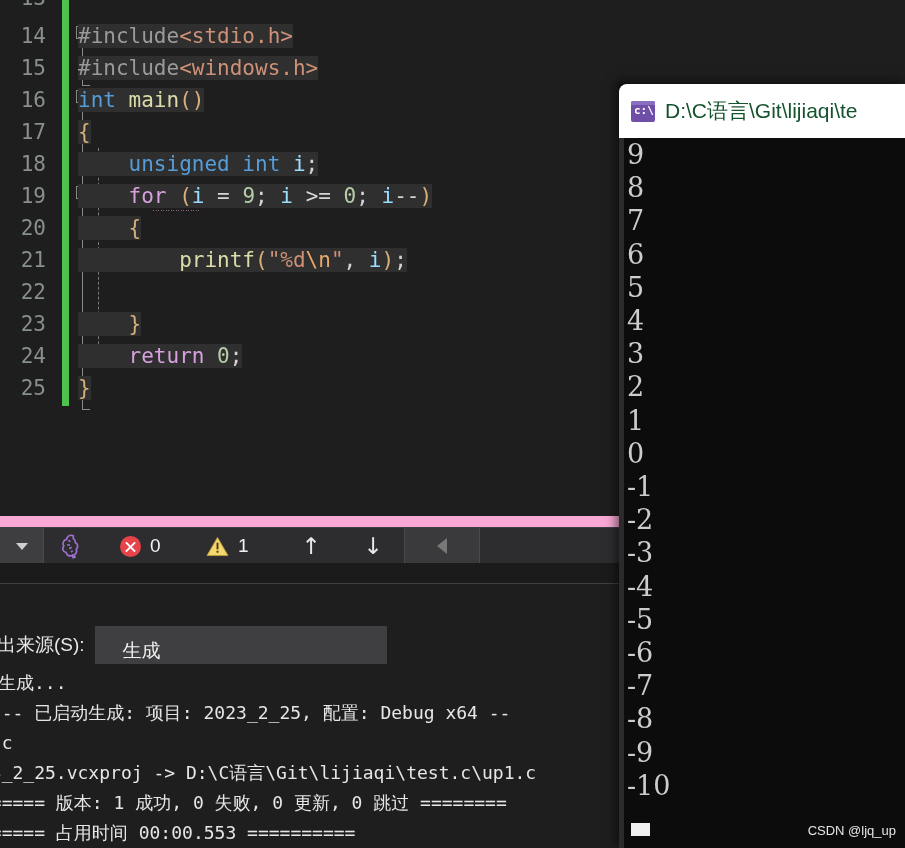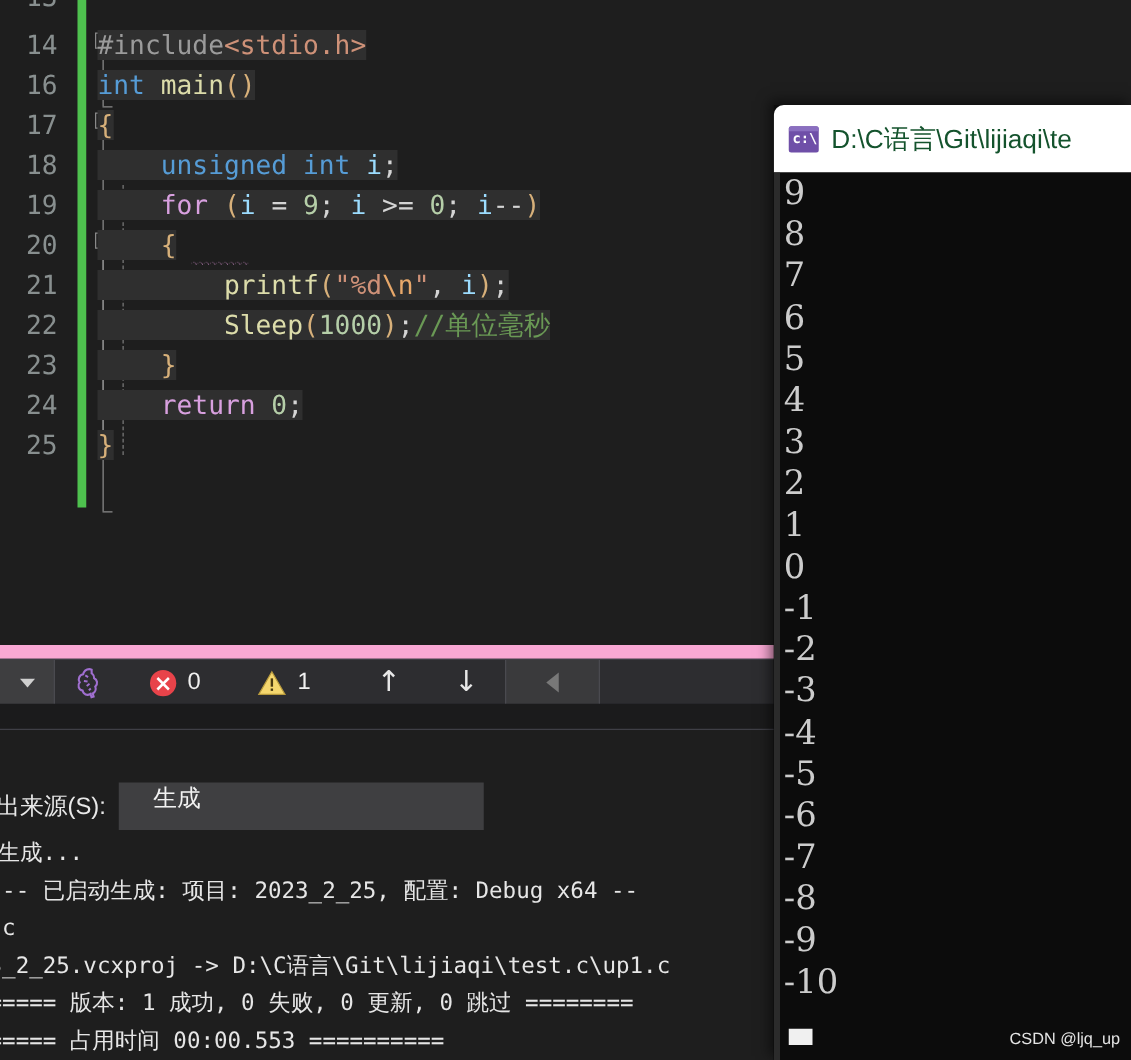--- a/index.html
+++ b/index.html
@@ -235,21 +235,21 @@
     white-space: nowrap;
     margin-left: -22px;
     font-family: "Liberation Sans", sans-serif;
   }
   #out-src-combo {
     margin-left: 10px;
     width: 292px;
     height: 38px;
     background: #3f3f41;
     display: flex;
-    align-items: flex-start;
+    align-items: flex-end;
     padding-left: 28px;
     box-sizing: border-box;
   }
   #out-src-combo span {
     color: #f2f2f2;
     font-size: 19px;
     font-family: "Liberation Sans", sans-serif;
   }
   #out-text {
     position: absolute;
@@ -384,27 +384,28 @@
     <div class="vline" style="top:199px; height:150px;"></div>
     <div class="vline-end" style="left:82px; top:349px; width:8px;"></div>
 
     <div class="guide" style="top:148px; height:216px;"></div>
 
     <div class="squiggle"></div>
 
     <div id="code-lines">
         <div class="code-line" style="height: 20px; line-height: 20px;"><span class="lnum" style="top: -12px;">13</span><span class="codetext"></span></div>
         <div class="code-line"><span class="lnum">14</span><span class="codetext"><span class="hl"><span class="c-pp">#include</span><span class="c-inc">&lt;stdio.h&gt;</span></span></span></div>
+        <div class="code-line"><span class="lnum">15</span><span class="codetext"><span class="hl"><span class="c-pp">#include</span><span class="c-inc">&lt;windows.h&gt;</span></span></span></div>
         <div class="code-line"><span class="lnum">16</span><span class="codetext"><span class="hl"><span class="c-kw">int </span><span class="c-fn">main</span><span class="c-paren">()</span></span></span></div>
         <div class="code-line"><span class="lnum">17</span><span class="codetext"><span class="hl"><span class="c-brace">{</span></span></span></div>
         <div class="code-line"><span class="lnum">18</span><span class="codetext"><span class="hl"><span class="c-kw">    unsigned int </span><span class="c-id">i</span><span class="c-punc">;</span></span></span></div>
         <div class="code-line"><span class="lnum">19</span><span class="codetext"><span class="hl"><span class="c-punc">    </span><span class="c-ctrl">for</span><span class="c-paren"> (</span><span class="c-id">i</span><span class="c-punc"> = </span><span class="c-num">9</span><span class="c-punc">; </span><span class="c-id">i</span><span class="c-punc"> &gt;= </span><span class="c-num">0</span><span class="c-punc">; </span><span class="c-id">i</span><span class="c-punc">--</span><span class="c-paren">)</span></span></span></div>
         <div class="code-line"><span class="lnum">20</span><span class="codetext"><span class="hl"><span class="c-brace">    {</span></span></span></div>
         <div class="code-line"><span class="lnum">21</span><span class="codetext"><span class="hl"><span class="c-punc">        </span><span class="c-fn">printf</span><span class="c-paren">(</span><span class="c-str">"%d</span><span class="c-esc">\n</span><span class="c-str">"</span><span class="c-punc">, </span><span class="c-id">i</span><span class="c-paren">)</span><span class="c-punc">;</span></span></span></div>
-        <div class="code-line"><span class="lnum">22</span><span class="codetext"><span class="hl"><span class="c-punc">        </span><span class="c-fn">Sleep</span><span class="c-paren">(</span><span class="c-num">1000</span><span class="c-paren">)</span><span class="c-punc">;</span><span class="c-cmt">//单位毫秒</span></span></span></div>
+        <div class="code-line"><span class="lnum">22</span></div>
         <div class="code-line"><span class="lnum">23</span><span class="codetext"><span class="hl"><span class="c-brace">    }</span></span></span></div>
         <div class="code-line"><span class="lnum">24</span><span class="codetext"><span class="hl"><span class="c-punc">    </span><span class="c-ctrl">return</span><span class="c-punc"> </span><span class="c-num">0</span><span class="c-punc">;</span></span></span></div>
         <div class="code-line"><span class="lnum">25</span><span class="codetext"><span class="hl"><span class="c-brace">}</span></span></span></div>
       </div>
   </div>
 
   <div id="errbar">
     <div class="seg seg-dd">
       <span class="caret-dn"></span>
     </div>

